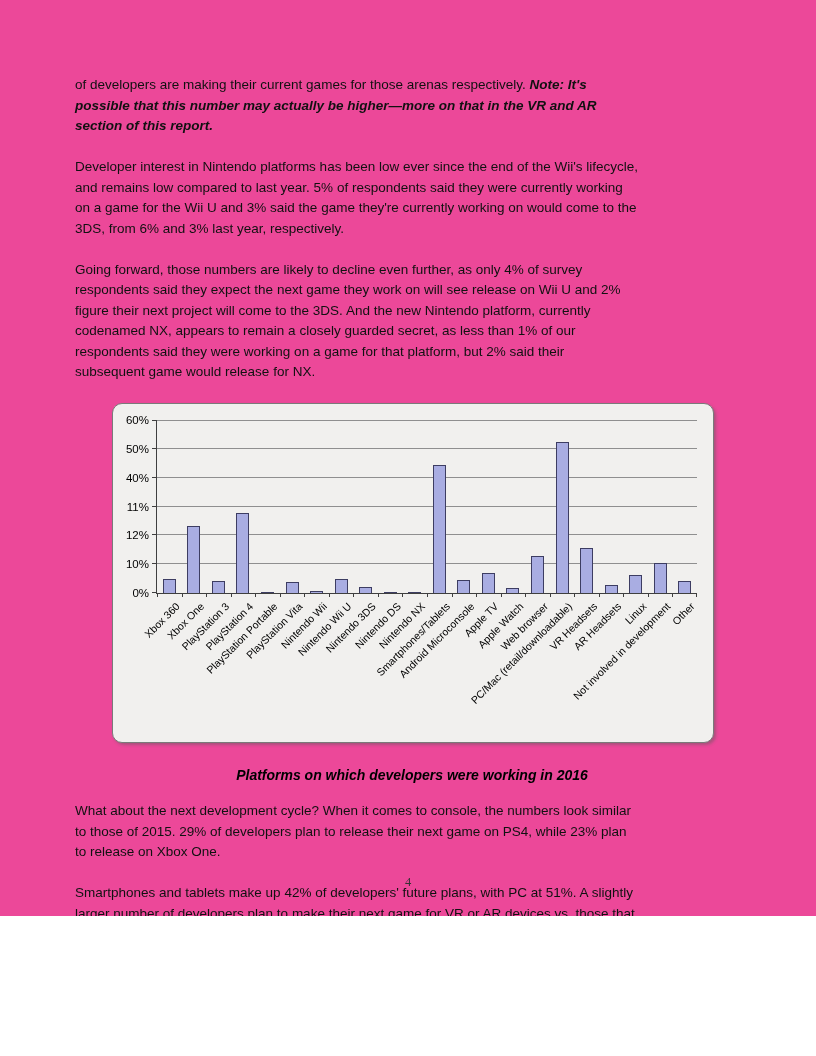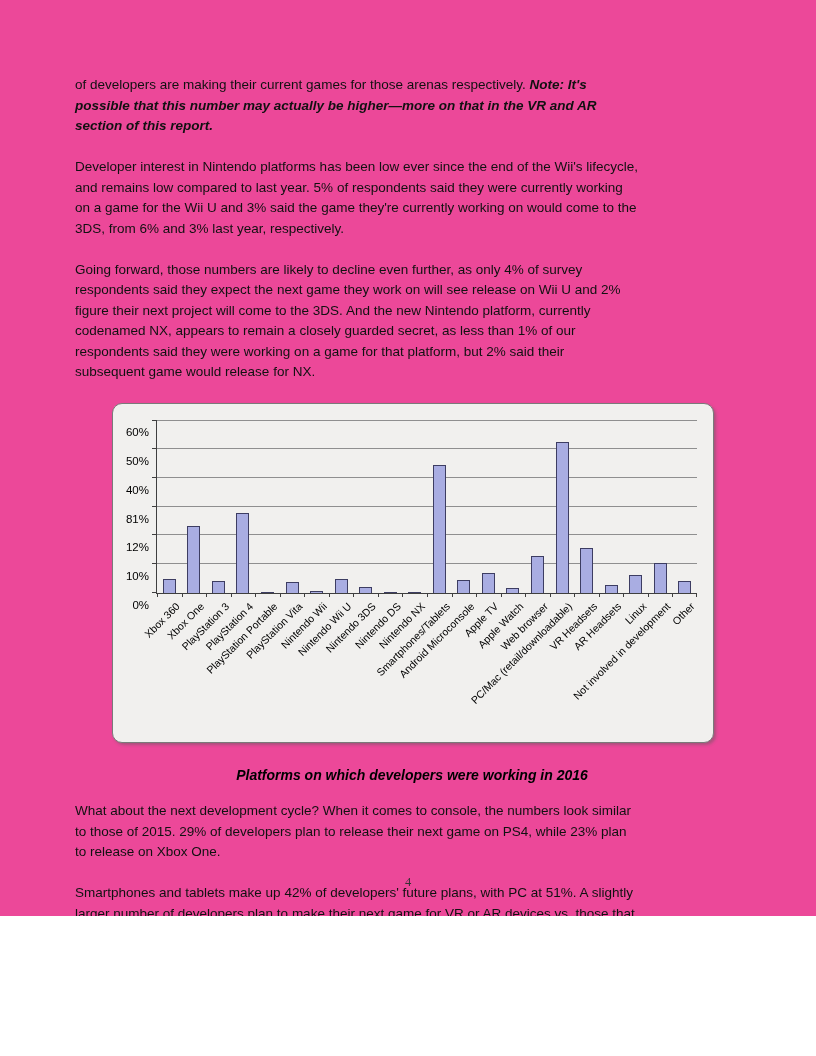--- a/index.html
+++ b/index.html
@@ -43,21 +43,21 @@
     position: absolute; bottom: 0; width: 13px;
     box-sizing: border-box;
     background: #a9ade2;
     border: 1px solid #3d3d62;
     border-bottom: none;
   }
   .ytick { position: absolute; left: -5px; width: 5px; height: 1px; background: #3f3f3f; }
   .xtick { position: absolute; top: 100%; width: 1px; height: 4px; background: #3f3f3f; }
   .ylabel {
     position: absolute; left: -44px; width: 36px;
-    text-align: right; font-size: 11.5px; line-height: 14px; color: #000; margin-top: 12px;
+    text-align: right; font-size: 11.5px; line-height: 14px; color: #000;
   }
   .xlabel {
     position: absolute; white-space: nowrap;
     font-size: 10.5px; line-height: 12px; color: #000;
     transform-origin: 100% 0;
     transform: rotate(-45deg);
   }
   .caption {
     width: 600px; margin: 24px 0 17px 37px;
     text-align: center;
@@ -99,21 +99,21 @@
           <div class="ytick" style="top: 172px; background: rgb(63, 63, 63);"></div>
           <div class="ylabel" style="top: 166px;">0%</div>
           <div class="gridline" style="top: 143.167px; background: rgb(143, 143, 143);"></div>
           <div class="ytick" style="top: 143.167px; background: rgb(63, 63, 63);"></div>
           <div class="ylabel" style="top: 137.167px;">10%</div>
           <div class="gridline" style="top: 114.333px; background: rgb(143, 143, 143);"></div>
           <div class="ytick" style="top: 114.333px; background: rgb(63, 63, 63);"></div>
           <div class="ylabel" style="top: 108.333px;">12%</div>
           <div class="gridline" style="top: 85.5px; background: rgb(143, 143, 143);"></div>
           <div class="ytick" style="top: 85.5px; background: rgb(63, 63, 63);"></div>
-          <div class="ylabel" style="top: 79.5px;">81%</div>
+          <div class="ylabel" style="top: 79.5px;">11%</div>
           <div class="gridline" style="top: 56.6667px; background: rgb(143, 143, 143);"></div>
           <div class="ytick" style="top: 56.6667px; background: rgb(63, 63, 63);"></div>
           <div class="ylabel" style="top: 50.6667px;">40%</div>
           <div class="gridline" style="top: 27.8333px; background: rgb(143, 143, 143);"></div>
           <div class="ytick" style="top: 27.8333px; background: rgb(63, 63, 63);"></div>
           <div class="ylabel" style="top: 21.8333px;">50%</div>
           <div class="gridline" style="top: 0px; background: rgb(143, 143, 143);"></div>
           <div class="ytick" style="top: 0px; background: rgb(63, 63, 63);"></div>
           <div class="ylabel" style="top: -7px;">60%</div>
           <div class="bar" style="left: 5.77273px; height: 13.5517px; background: rgb(169, 173, 226); border-color: rgb(61, 61, 98);"></div>

